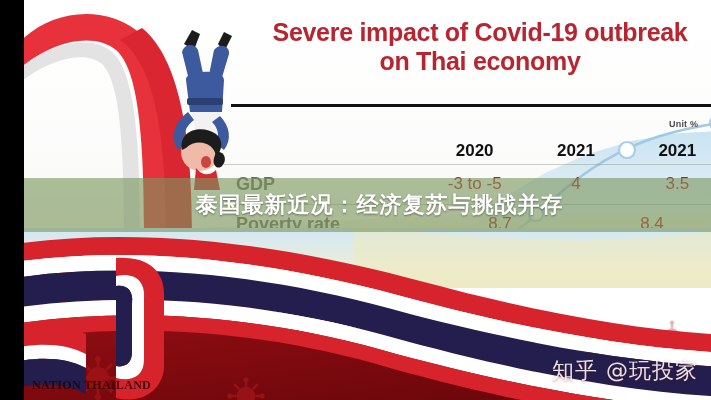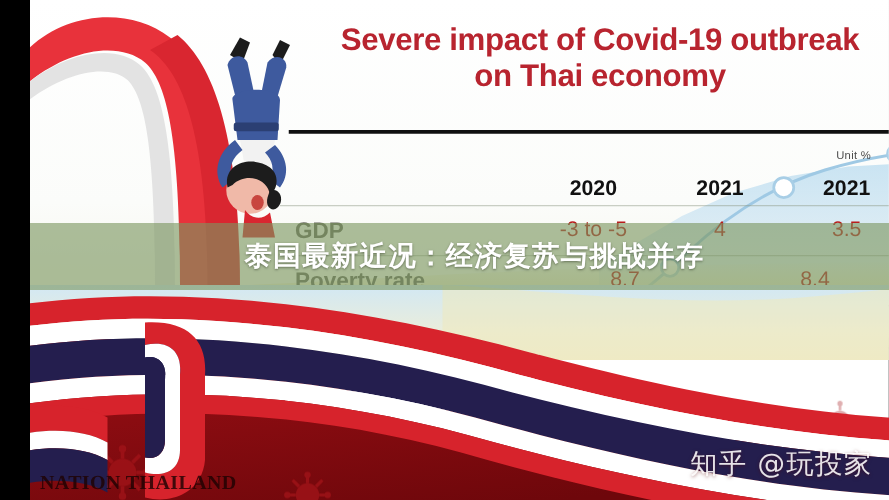--- a/index.html
+++ b/index.html
@@ -49,21 +49,21 @@
   .headline .l2{display:block;}
 
   .rule{
     position:absolute;left:207px;top:104px;width:497px;height:3px;
     background:#101010;
   }
 
   
   .unit{
     position:absolute;left:645px;top:119px;
-    font-size:9px;color:#4c4c4c;font-weight:400;letter-spacing:.2px;
+    font-size:9px;color:#4c4c4c;font-weight:700;letter-spacing:.2px;
   }
   .tbl{
     position:absolute;left:200px;top:138px;width:504px;
   }
   .trow{
     position:relative;display:flex;align-items:center;height:40px;
   }
   .trow.head{height:26px;}
   .c-label{
     width:200px;padding-left:12px;box-sizing:border-box;
@@ -112,21 +112,21 @@
   .zhihu{
     position:absolute;left:528px;top:356px;
     color:rgba(255,255,255,.88);
     font-size:22px;font-weight:normal;letter-spacing:1px;
     font-family:"DejaVu Sans","Liberation Sans",sans-serif;
     text-shadow:0 1px 3px rgba(90,0,0,.5);
   }
   .nation{
     position:absolute;left:8px;top:378px;
     color:rgba(30,2,2,.82);
-    font-size:16px;font-weight:bold;letter-spacing:.3px;
+    font-size:12px;font-weight:bold;letter-spacing:.3px;
     font-family:"Liberation Serif",serif;
     font-variant:small-caps;
   }
 </style>
 </head>
 <body>
 
 <div id="stage">
 
   <div class="upper-bg">

